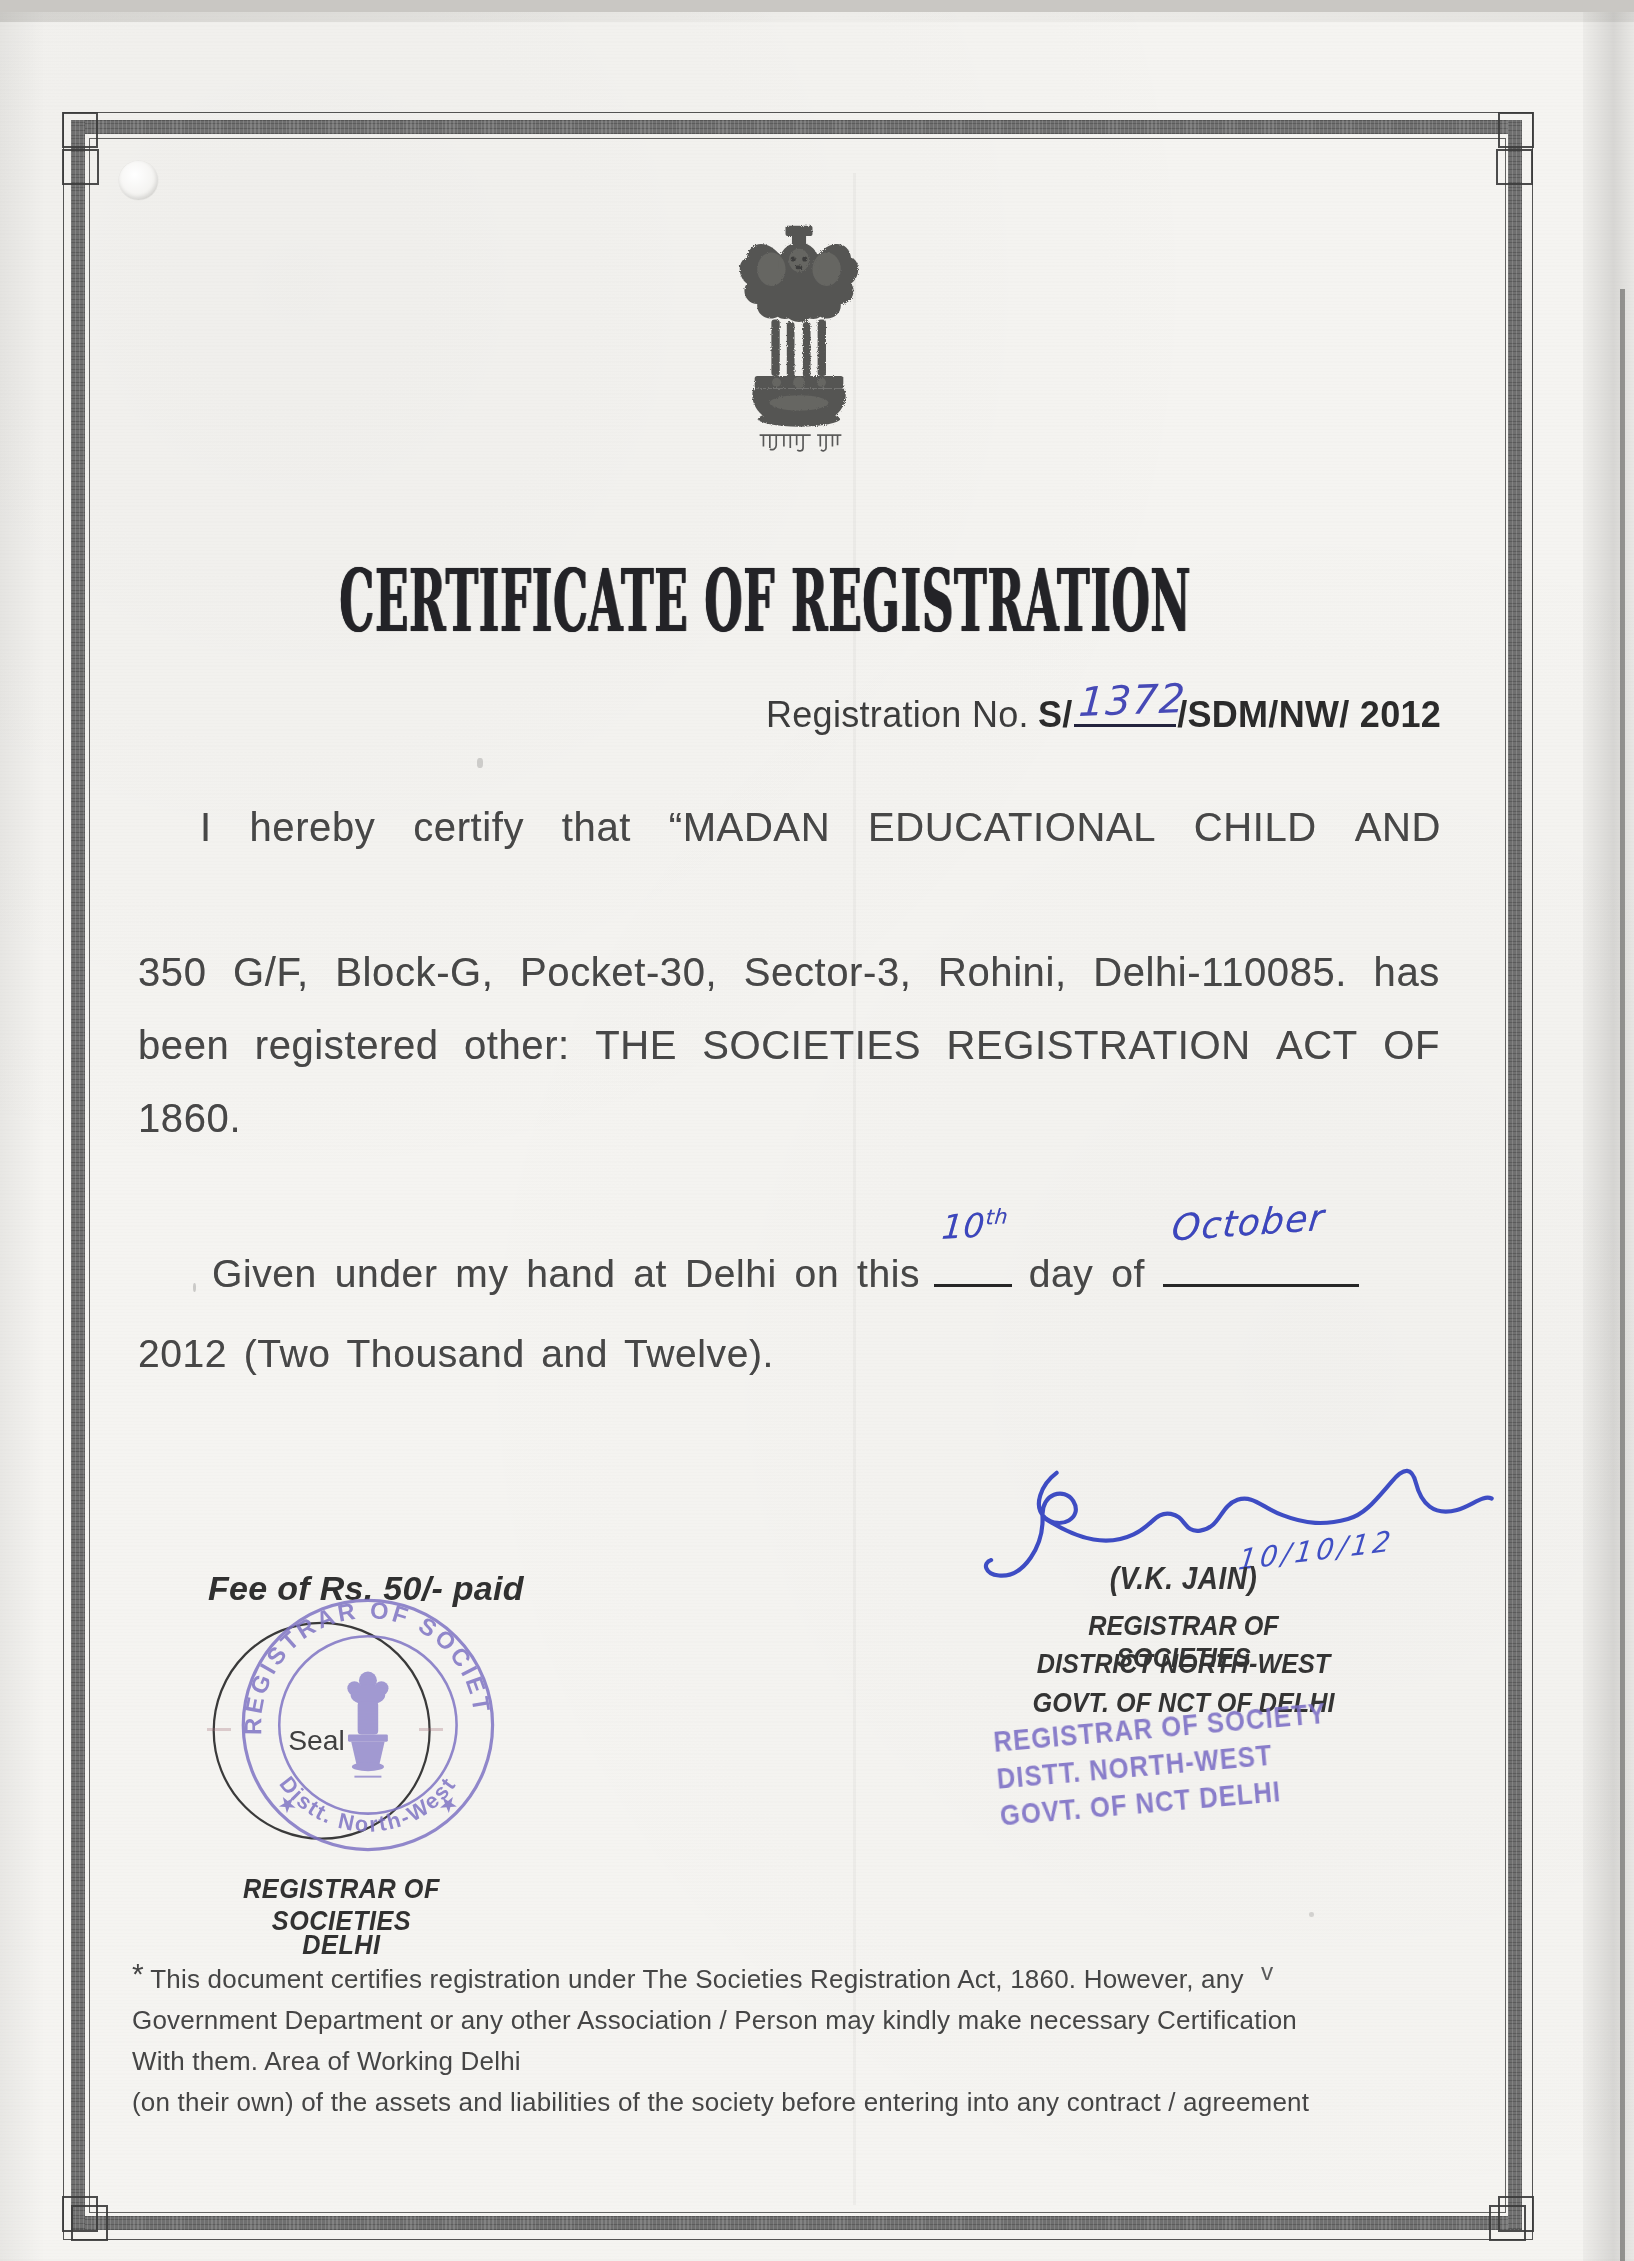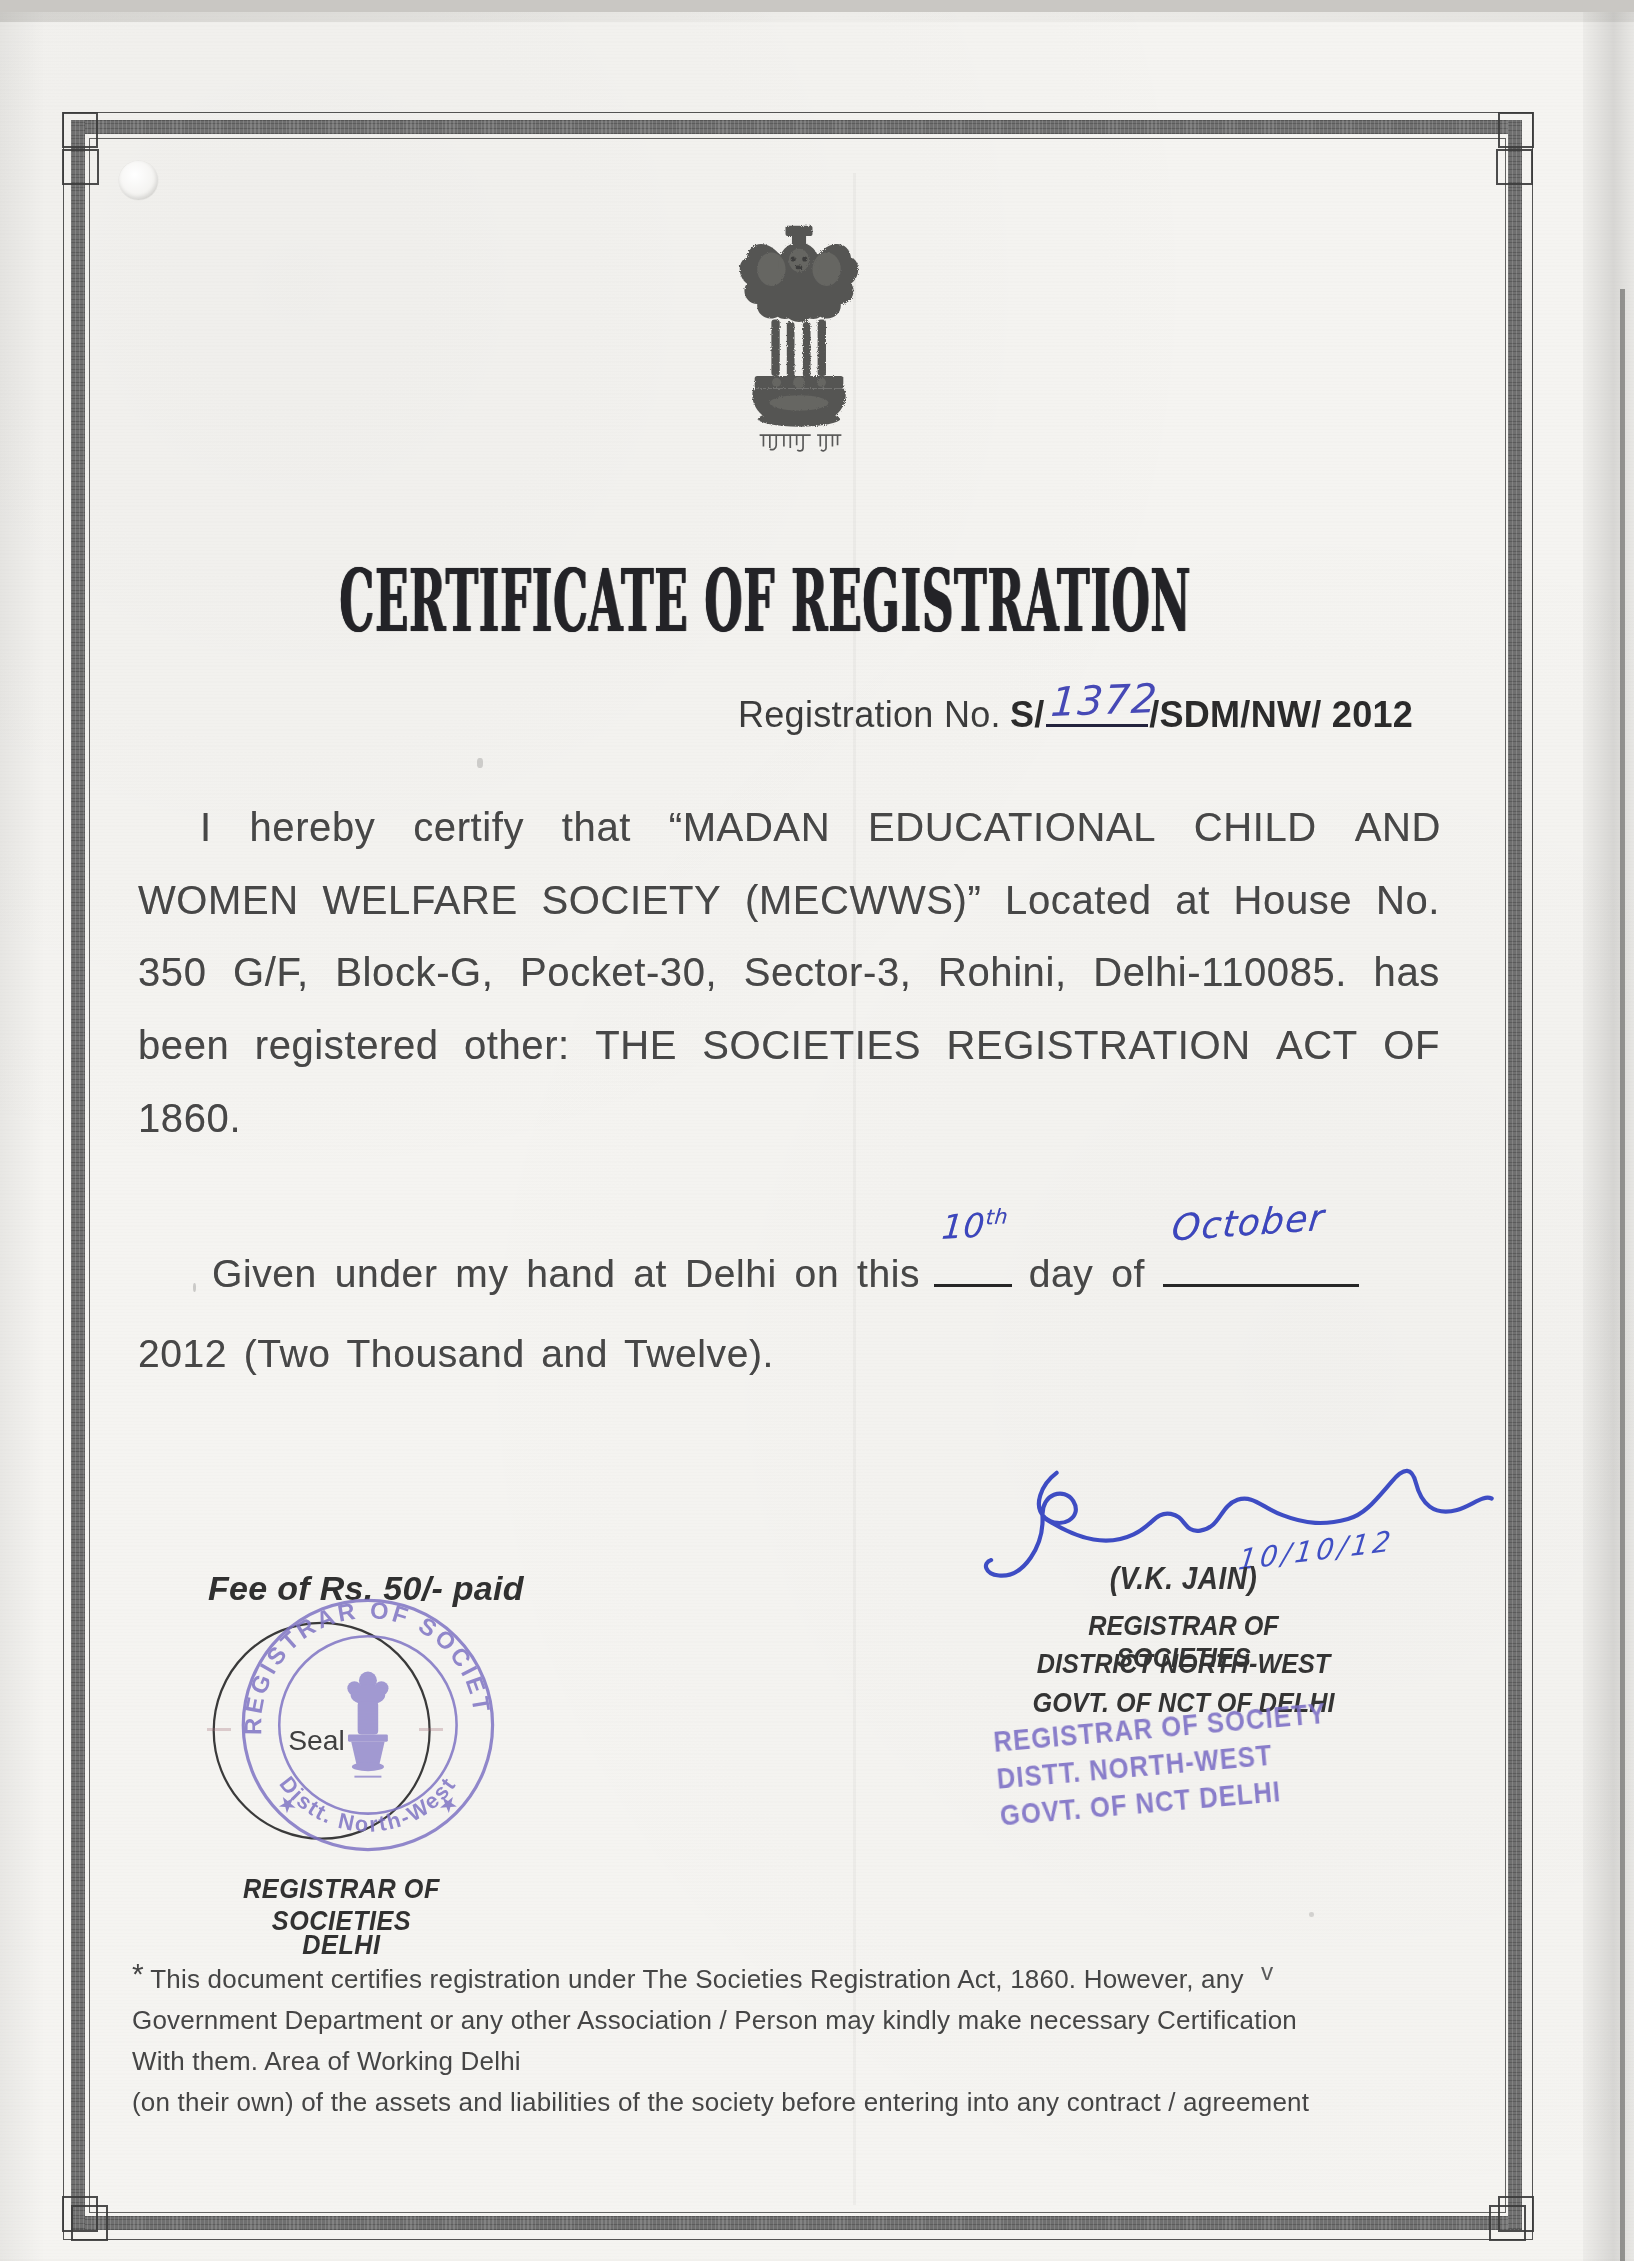--- a/index.html
+++ b/index.html
@@ -50,21 +50,21 @@
   .csq{position:absolute;border:2.6px solid rgba(58,58,58,.9);background:transparent;}
   
   .emblem{position:absolute;left:738px;top:212px;width:122px;height:203px;}
   .motto{position:absolute;left:758px;top:418px;width:85px;height:23px;}
   
   .title{position:absolute;left:765px;top:539px;transform:translateX(-50%) scaleY(1.95);transform-origin:top center;
     font-family:"DejaVu Serif",serif;font-weight:700;font-size:44px;letter-spacing:0.6px;
     color:#232327;white-space:nowrap;
     text-shadow:0 0 0.6px #1c1c1f, 1px 0 0 rgba(35,35,39,.75);}
   
-  .regline{position:absolute;left:738px;top:675px;font-size:36px;color:#333;white-space:nowrap;display:flex;align-items:baseline;}
+  .regline{position:absolute;left:766px;top:675px;font-size:36px;color:#333;white-space:nowrap;display:flex;align-items:baseline;}
   .regline .lbl{font-weight:400;letter-spacing:0.3px;margin-right:9px;color:#3c3c3c;}
   .regline .b{font-weight:700;letter-spacing:0.3px;color:#2b2b2b;}
   .regnum-slot{position:relative;display:inline-block;width:102px;border-bottom:3.2px solid #23233d;margin:0 1.3px;height:37px;}
   .regnum{position:absolute;left:5.1px;top:-10.3px;font-family:"DejaVu Sans",sans-serif;font-style:italic;
     font-size:40px;color:#4649b6;transform:rotate(-2deg) skewX(-6deg);letter-spacing:1.3px;}
   
   .jline{position:absolute;left:138px;width:1302px;display:flex;justify-content:space-between;
     font-size:40px;letter-spacing:0.6px;color:#474747;text-shadow:0 0 0.6px rgba(70,70,70,.45);white-space:nowrap;}
   .jline.indent{padding-left:62px;width:1241px;}
   .jline.last{justify-content:flex-start;}
@@ -209,30 +209,20 @@
 
   <div class="jline indent" style="top:793px;">
       <span>I</span>
       <span>hereby</span>
       <span>certify</span>
       <span>that</span>
       <span>“MADAN</span>
       <span>EDUCATIONAL</span>
       <span>CHILD</span>
       <span>AND</span>
-    </div>
-  <div class="jline" style="top:866px;">
-      <span>WOMEN</span>
-      <span>WELFARE</span>
-      <span>SOCIETY</span>
-      <span>(MECWWS)”</span>
-      <span>Located</span>
-      <span>at</span>
-      <span>House</span>
-      <span>No.</span>
     </div>
   <div class="jline" style="top:938px;">
       <span>350</span>
       <span>G/F,</span>
       <span>Block-G,</span>
       <span>Pocket-30,</span>
       <span>Sector-3,</span>
       <span>Rohini,</span>
       <span>Delhi-110085.</span>
       <span>has</span>

